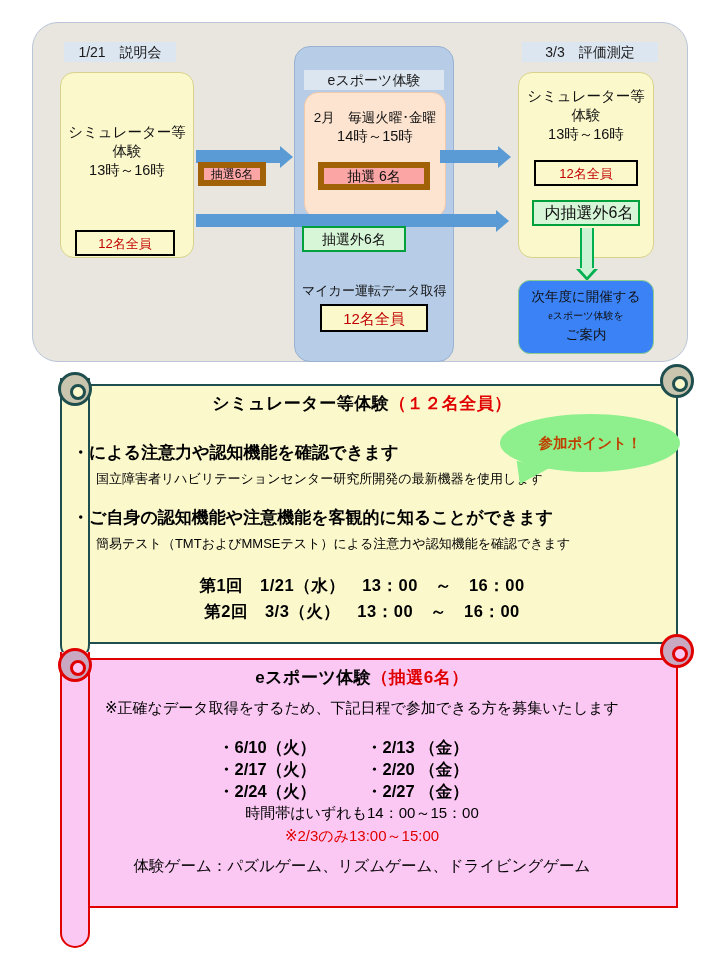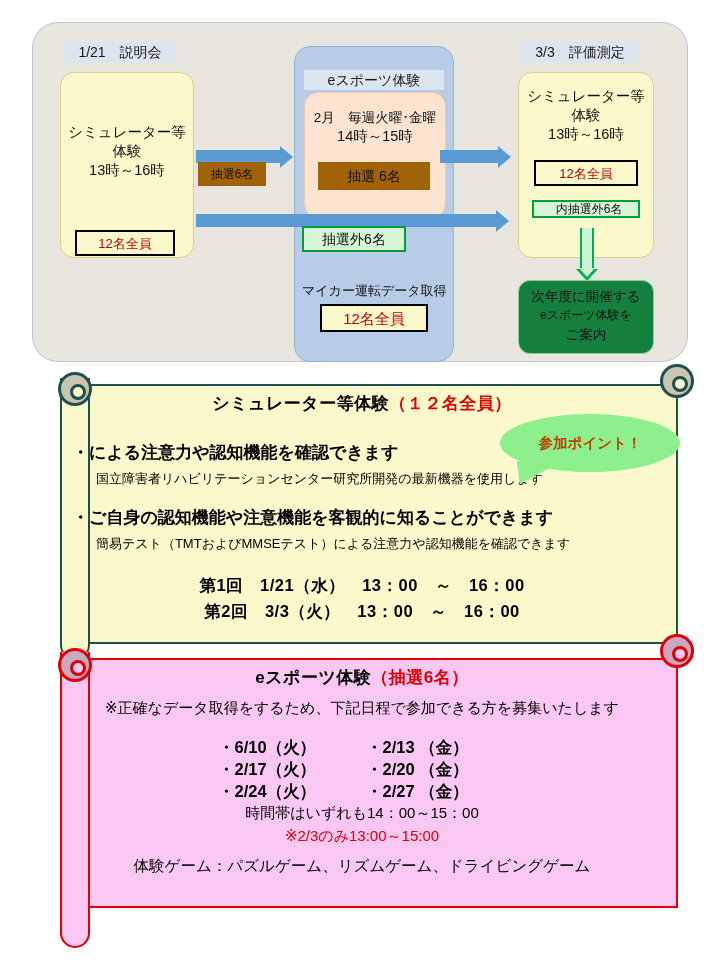--- a/index.html
+++ b/index.html
@@ -59,36 +59,36 @@
     background: #fbf8cc;
     border: 1px solid #d9d28c;
     border-radius: 14px;
   }
   .node-peach {
     background: #fde4d0;
     border: 1px solid #f0c9ab;
     border-radius: 14px;
   }
   .node-green {
-    background: #15803d;
+    background: #3b82f6;
     border: 1px solid #8ccf8c;
     border-radius: 12px;
   }
 
   .tag {
     position: absolute;
     box-sizing: border-box;
     text-align: center;
     white-space: nowrap;
     font-size: 13px;
     line-height: 1;
     display: flex; align-items: center; justify-content: center;
   }
   .tag-red-pink {
-    background: #a16207;
+    background: #fca5a5;
     border: 6px solid #a16207;
     color: #111;
   }
   .tag-black-yellow {
     background: #fbf8cc;
     border: 2px solid #000;
     color: #c00000;
   }
   .tag-green {
     background: #d7f5d7;
@@ -278,48 +278,48 @@
 </style>
 </head>
 <body>
 
 <div class="diagram-wrap">
   <div class="diagram-bg"></div>
   <div class="mid-band"></div>
 
   <div class="col-head" style="left:32px; top:20px; width:112px;">1/21　説明会</div>
   <div class="col-head" style="left:272px; top:48px; width:140px;">eスポーツ体験</div>
-  <div class="col-head" style="left:490px; top:20px; width:116px;">3/3　評価測定</div>
+  <div class="col-head" style="left:490px; top:20px; width:136px;">3/3　評価測定</div>
 
   <div class="node node-yellow" style="left:28px; top:50px; width:134px; height:186px;">
     <div style="margin-top:50px;">シミュレーター等</div>
     <div>体験</div>
     <div>13時～16時</div>
   </div>
   <div class="tag tag-black-yellow" style="left:43px; top:208px; width:100px; height:26px;">12名全員</div>
 
   <div class="node node-peach" style="left:272px; top:70px; width:142px; height:126px;">
     <div style="margin-top:15px; font-size:13.5px;">2月　毎週火曜･金曜</div>
     <div>14時～15時</div>
   </div>
   <div class="tag tag-red-pink" style="left:286px; top:140px; width:112px; height:28px; font-size:14px;">抽選 6名</div>
 
   <div class="node node-yellow" style="left:486px; top:50px; width:136px; height:186px;">
     <div style="margin-top:14px;">シミュレーター等</div>
     <div>体験</div>
     <div>13時～16時</div>
   </div>
   <div class="tag tag-black-yellow" style="left:502px; top:138px; width:104px; height:26px;">12名全員</div>
-  <div class="tag tag-green" style="left:500px; top:178px; width:108px; height:18px; font-size:12px;padding-left:6px;">内抽選外6名</div>
+  <div class="tag tag-green" style="left:500px; top:178px; width:108px; height:26px; font-size:16px;padding-left:6px;">内抽選外6名</div>
 
   <div class="garrow" style="left:548px; top:206px; height:42px;"></div>
 
   <div class="node node-green" style="left:486px; top:258px; width:136px; height:74px;">
     <div style="margin-top:6px; font-size:13.5px;">次年度に開催する</div>
-    <div style="font-size:12px;">eスポーツ体験を</div>
+    <div style="font-size:10px;font-family:Liberation Serif, serif;">eスポーツ体験を</div>
     <div style="font-size:13.5px;">ご案内</div>
   </div>
 
   <div class="barrow" style="left:164px; top:128px; width:84px; height:13px;"></div>
   <div class="barrow" style="left:408px; top:128px; width:58px; height:13px;"></div>
   <div class="barrow" style="left:164px; top:192px; width:300px; height:13px;"></div>
 
   <div class="tag tag-red-pink" style="left:166px; top:140px; width:68px; height:24px; font-size:12px;">抽選6名</div>
   <div class="tag tag-green" style="left:270px; top:204px; width:104px; height:26px; font-size:14px;">抽選外6名</div>
 

